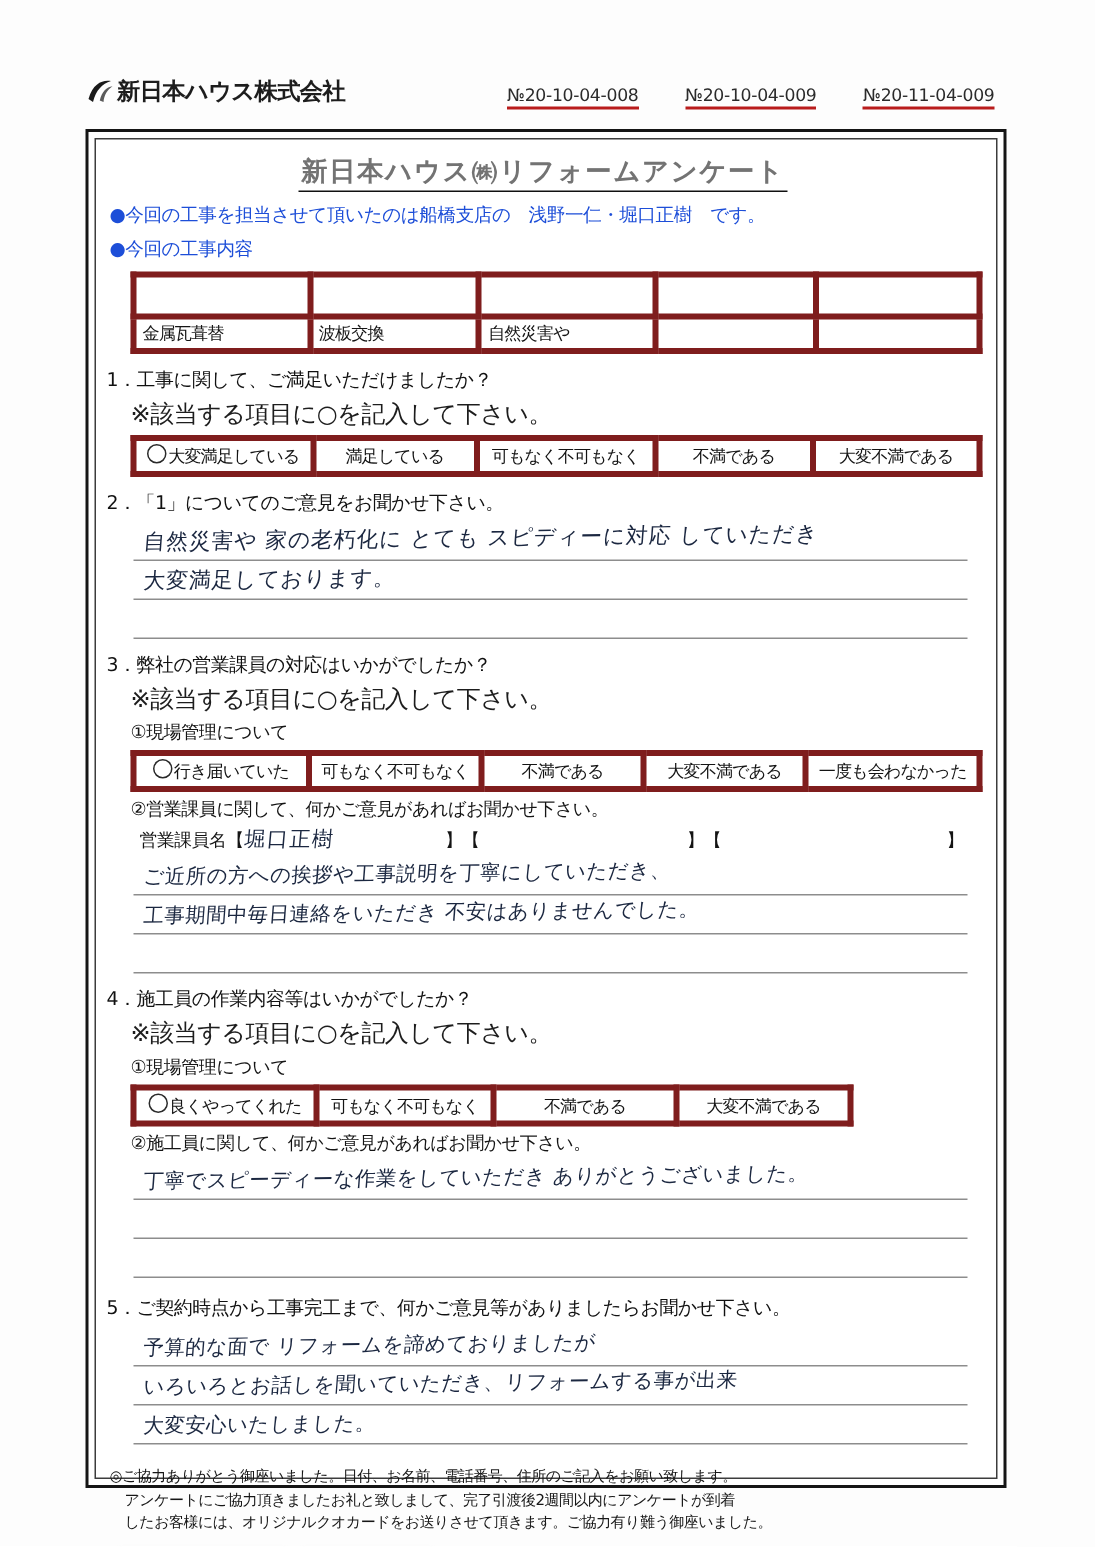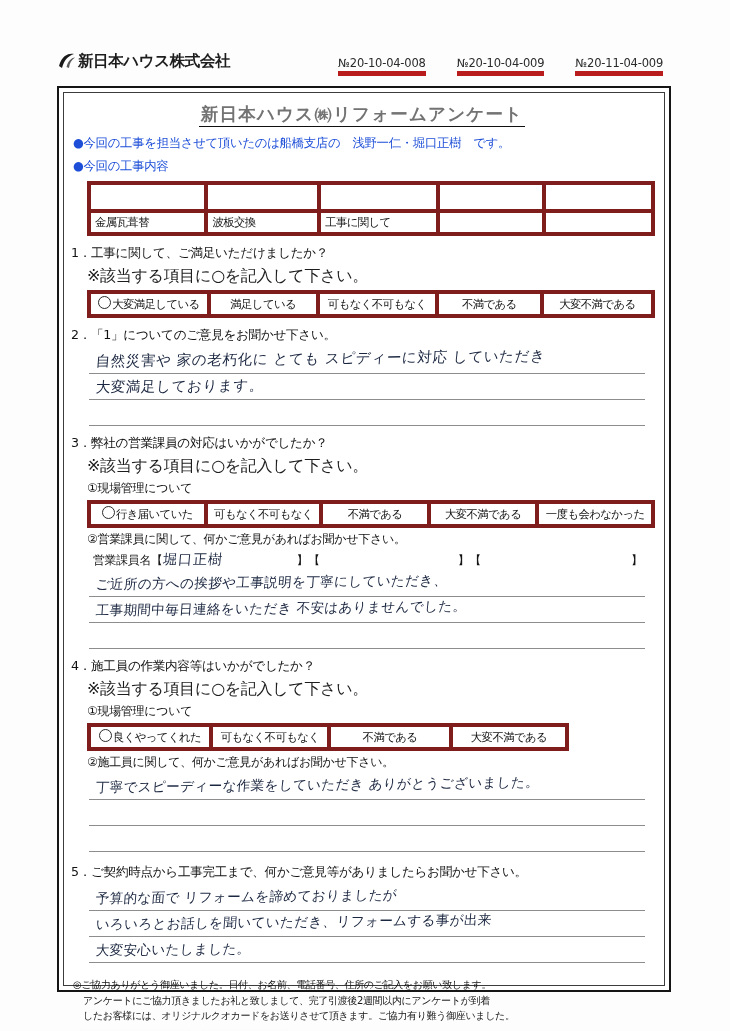--- a/index.html
+++ b/index.html
@@ -51,21 +51,21 @@
     position: absolute;
     left: 338px; top: 56px;
     display: flex;
     gap: 31px;
   }
   .docno {
     font-family: "DejaVu Sans", "Liberation Sans", sans-serif;
     font-size: 11.5px;
     letter-spacing: -0.2px;
     color: #2b2b2b;
-    border-bottom: 5px solid #b91c1c;
+    border-bottom: 2px solid #b91c1c;
     padding-bottom: 1px;
     white-space: nowrap;
   }
 
   
   .sheet-outer {
     position: absolute;
     left: 57px; top: 86px;
     width: 614px; height: 906px;
     border: 2px solid #151515;
@@ -276,21 +276,21 @@
             <tr class="tall">
           <td style="width:112px;"></td>
           <td style="width:108px;"></td>
           <td style="width:112px;"></td>
           <td style="width:106px;"></td>
           <td style="width:108px;"></td>
         </tr>
         <tr>
           <td>金属瓦葺替</td>
           <td>波板交換</td>
-          <td>工事に関して</td>
+          <td>自然災害や</td>
           <td></td>
           <td></td>
         </tr>
       </tbody>
         </table>
 
       <div class="q">1．工事に関して、ご満足いただけましたか？</div>
       <div class="note">※該当する項目に○を記入して下さい。</div>
       <table class="grid">
         <tbody>

